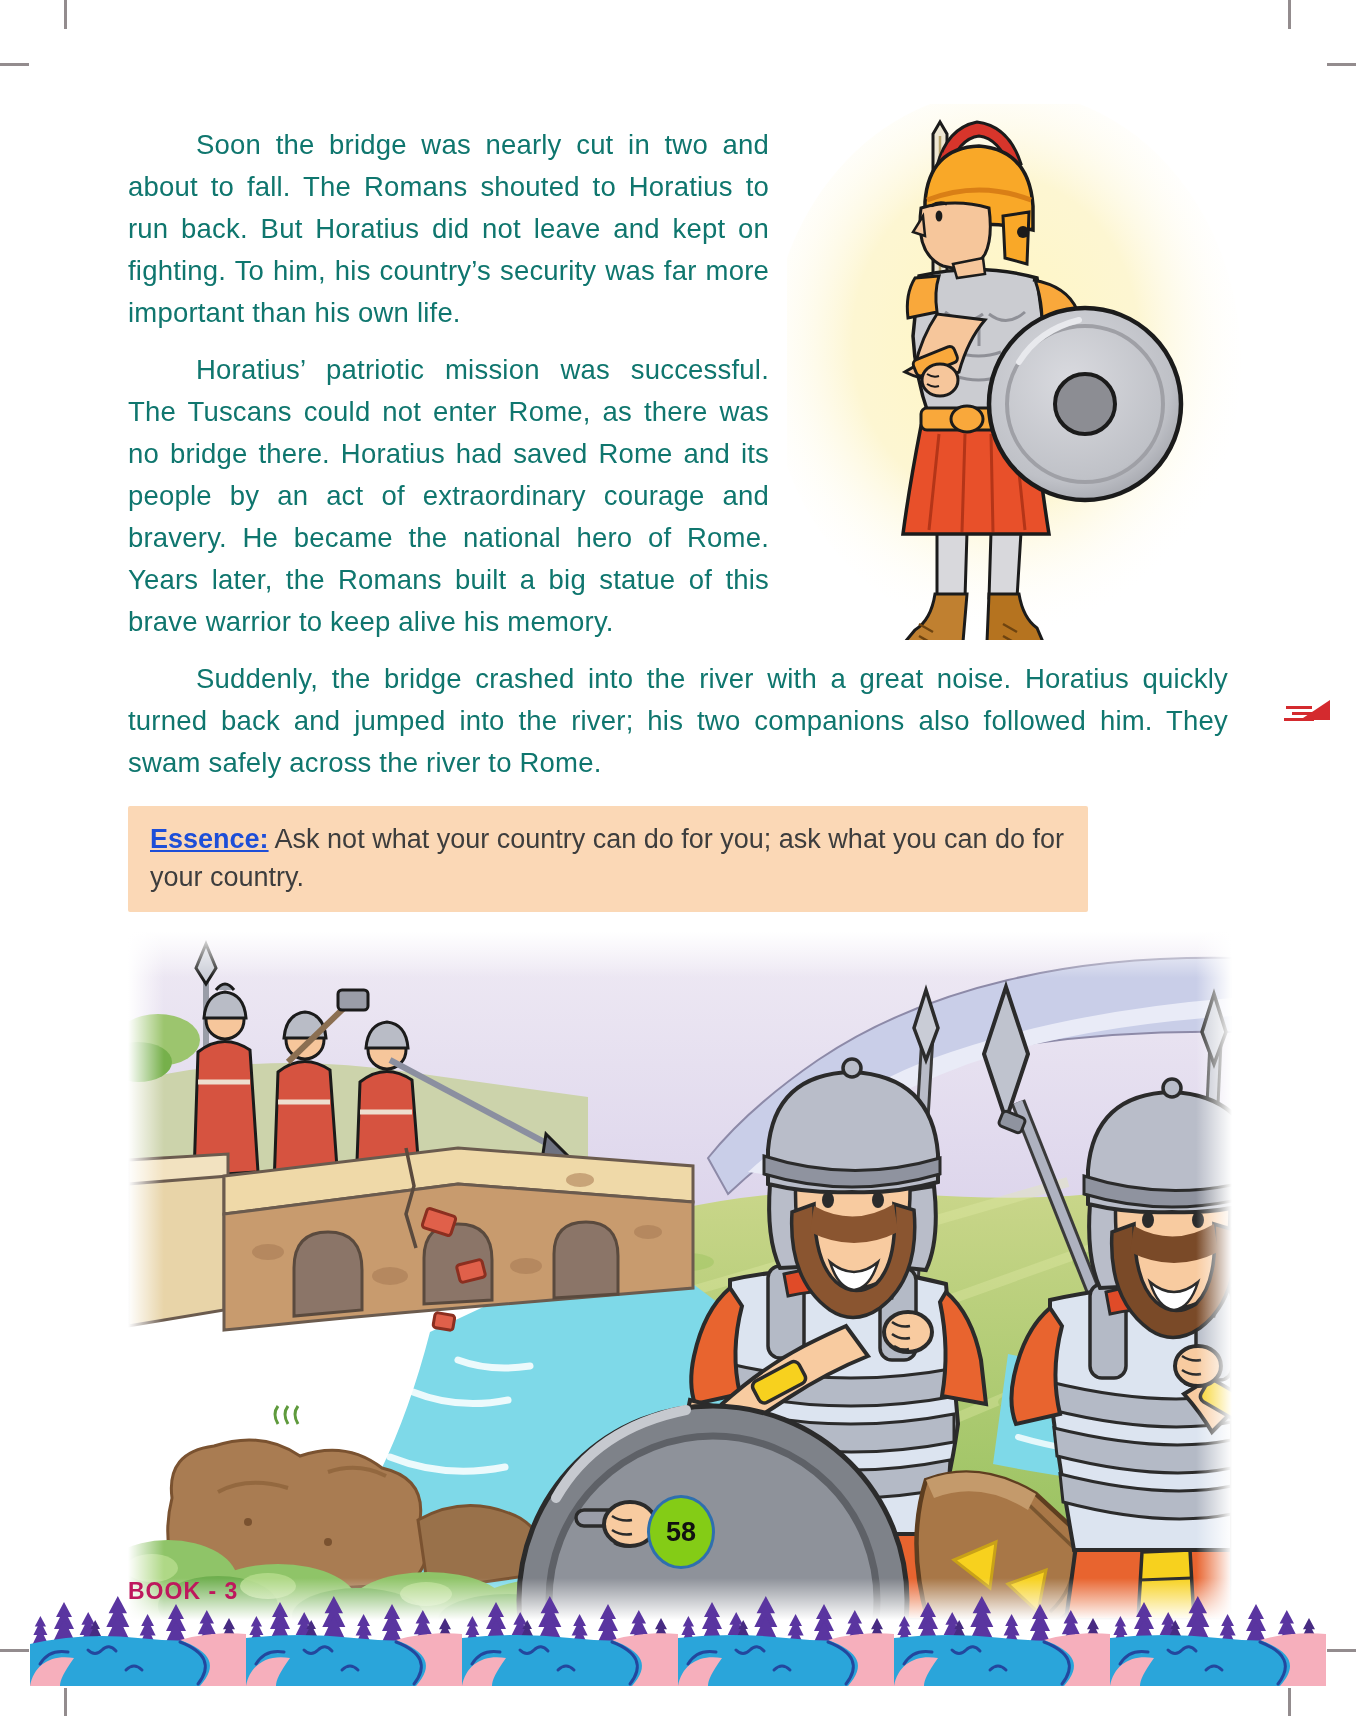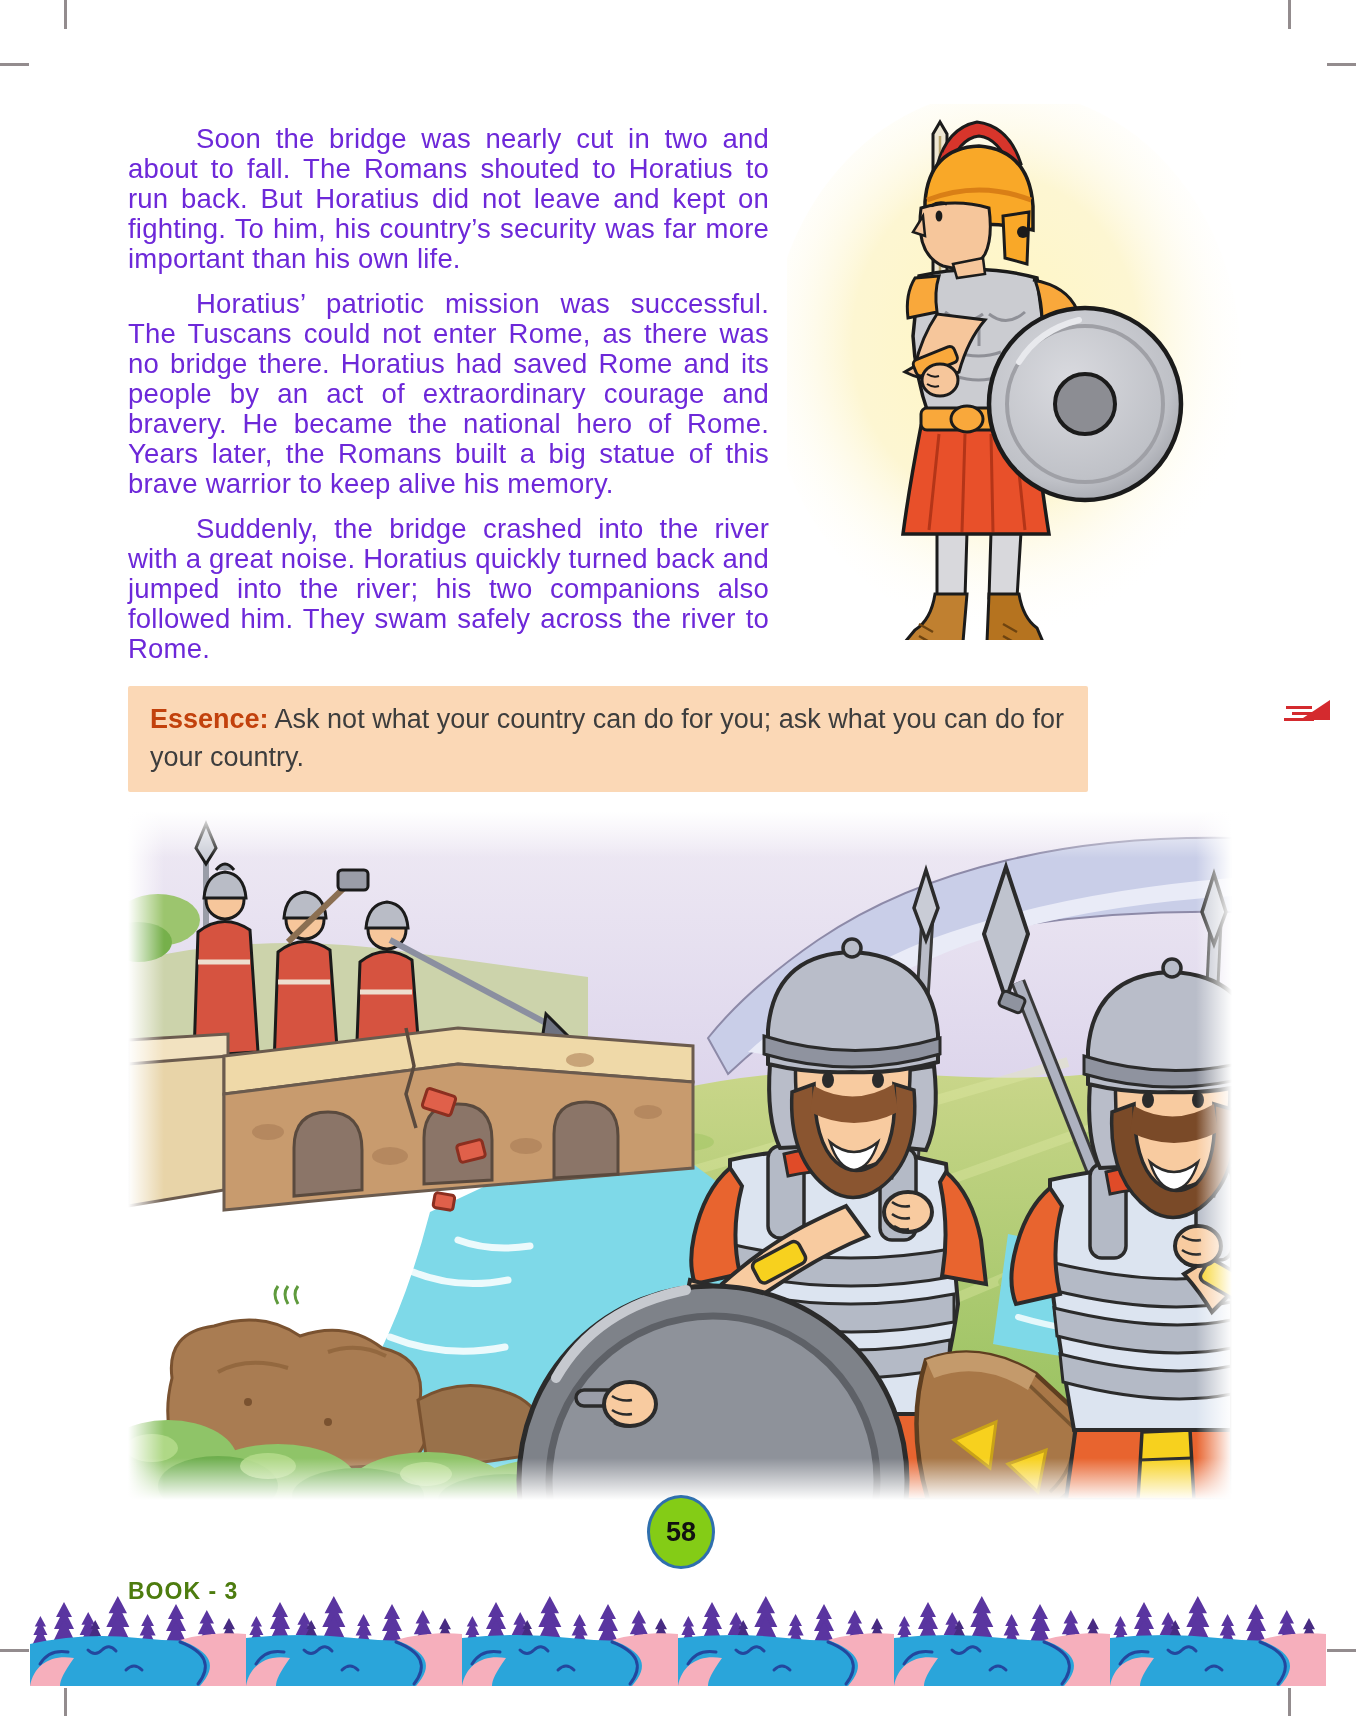--- a/index.html
+++ b/index.html
@@ -2,30 +2,30 @@
 <html><head>
 <meta charset="utf-8">
 <style>
   html,body{margin:0;padding:0;background:#ffffff;}
   .page{position:relative;width:1356px;height:1716px;background:#ffffff;overflow:hidden;
         font-family:"Liberation Sans","DejaVu Sans",sans-serif;}
   
   .crop{position:absolute;background:#938c8e;}
   
   .content{position:absolute;left:128px;top:124px;width:1104px;}
-  .content p{margin:0 4px 15px 0;font-size:27.5px;line-height:30px;color:#6d28d9;
+  .content p{margin:0 4px 15px 0;font-size:27.5px;line-height:42px;color:#0f766e;
              text-align:justify;text-indent:68px;letter-spacing:.2px;}
   .soldier-float{float:right;width:455px;height:536px;margin:-20px -10px 6px 18px;position:relative;}
   .essence-box{clear:none;margin-top:22px;width:914px;background:#fbd8b6;border-radius:2px;
                padding:14px 24px 16px 22px;font-size:27px;line-height:38px;color:#3d3d3d;}
-  .essence-box b{color:#c2410c;}
+  .essence-box b{color:#1d4ed8;text-decoration:underline;}
   .scene{margin-top:20px;width:1104px;height:688px;position:relative;}
   
   .book-label{position:absolute;left:128px;top:1578px;font-size:23px;font-weight:bold;
-              color:#4d7c0f;letter-spacing:1px;}
+              color:#be185d;letter-spacing:1px;}
   .border-band{position:absolute;left:30px;top:1594px;width:1296px;height:94px;}
   .page-badge{position:absolute;left:647px;top:1495px;width:62px;height:68px;background:#84cc16;
               border:3px solid #2f6fae;border-radius:50%;display:flex;align-items:center;
               justify-content:center;z-index:5;}
   .page-badge span{font-size:27px;font-weight:bold;color:#111;}
   .red-flag{position:absolute;left:1284px;top:696px;width:50px;height:30px;}
 </style>
 </head>
 <body>
 

